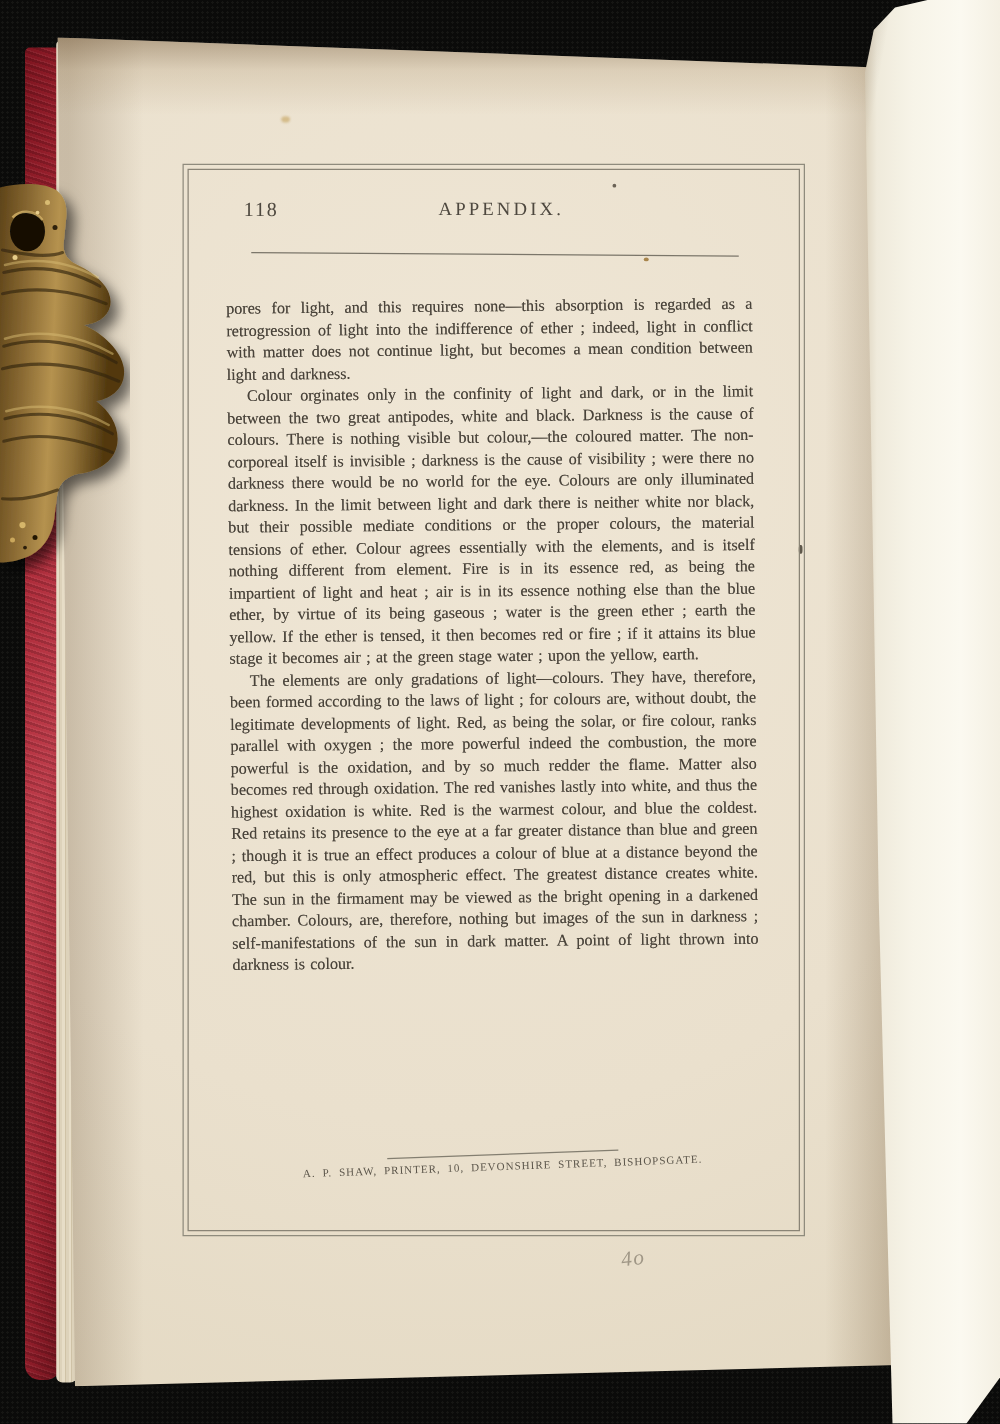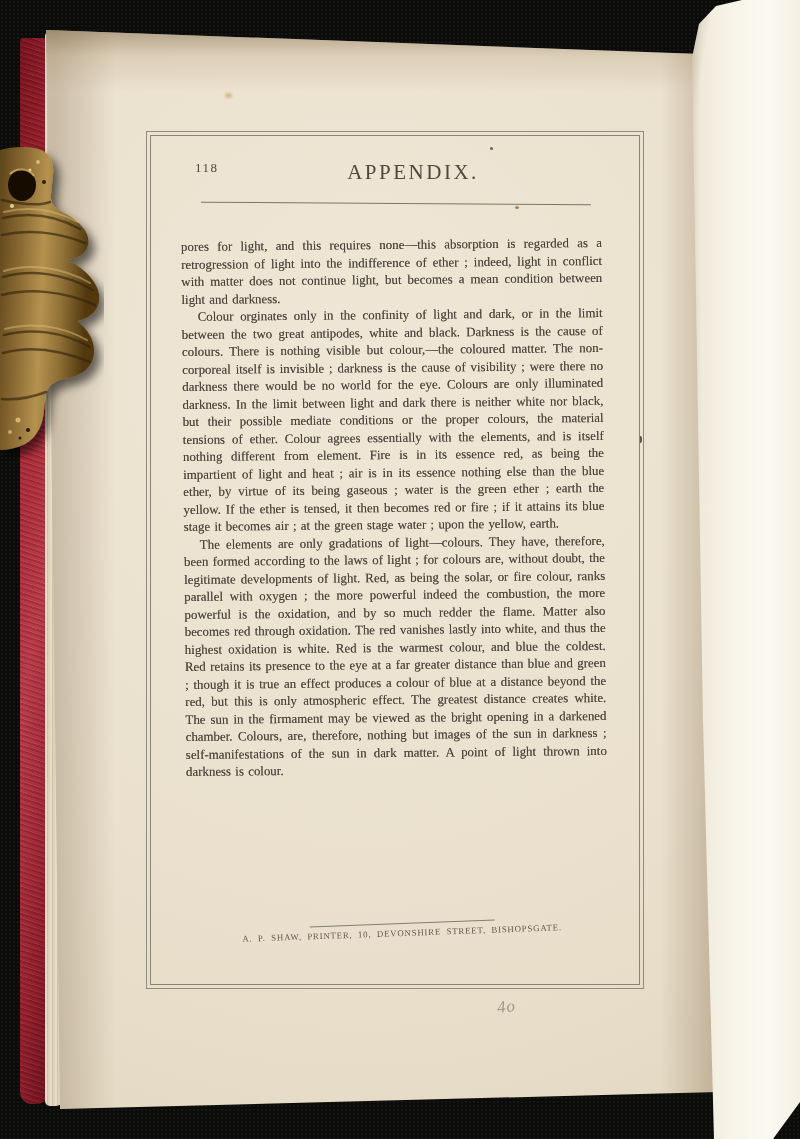--- a/index.html
+++ b/index.html
@@ -42,22 +42,22 @@
   }
 
   
   .frame{
     position:absolute;left:146px;top:131px;width:496px;height:856px;
     border:1px solid #8f8b7d;
   }
   .frame-inner{position:absolute;inset:3px;border:1px solid #8a8476;}
 
   .page-header{position:absolute;left:36px;right:36px;top:28px;height:22px;color:#4e483f;}
-  .page-number{position:absolute;left:12px;top:0;font-size:13px;letter-spacing:1.5px;}
-  .appendix-heading{position:relative;left:18px;text-align:center;font-size:21px;letter-spacing:2.5px;}
+  .page-number{position:absolute;left:12px;top:0;font-size:16px;letter-spacing:1.5px;}
+  .appendix-heading{position:relative;left:6px;text-align:center;font-size:15px;letter-spacing:2.5px;}
   .header-rule{position:absolute;left:54px;top:71px;width:390px;border-top:1px solid #7b766a;transform:rotate(0.4deg);}
 
   .body-text{
     position:absolute;left:37px;top:107px;width:421px;
     font-size:12.9px;line-height:17.5px;text-align:justify;
     color:#49433a;word-spacing:1px;
     transform:rotate(-0.55deg);transform-origin:0 60%;
     text-shadow:0 0 .5px rgba(73,67,58,.65);
   }
   .body-text p{margin:0;}

